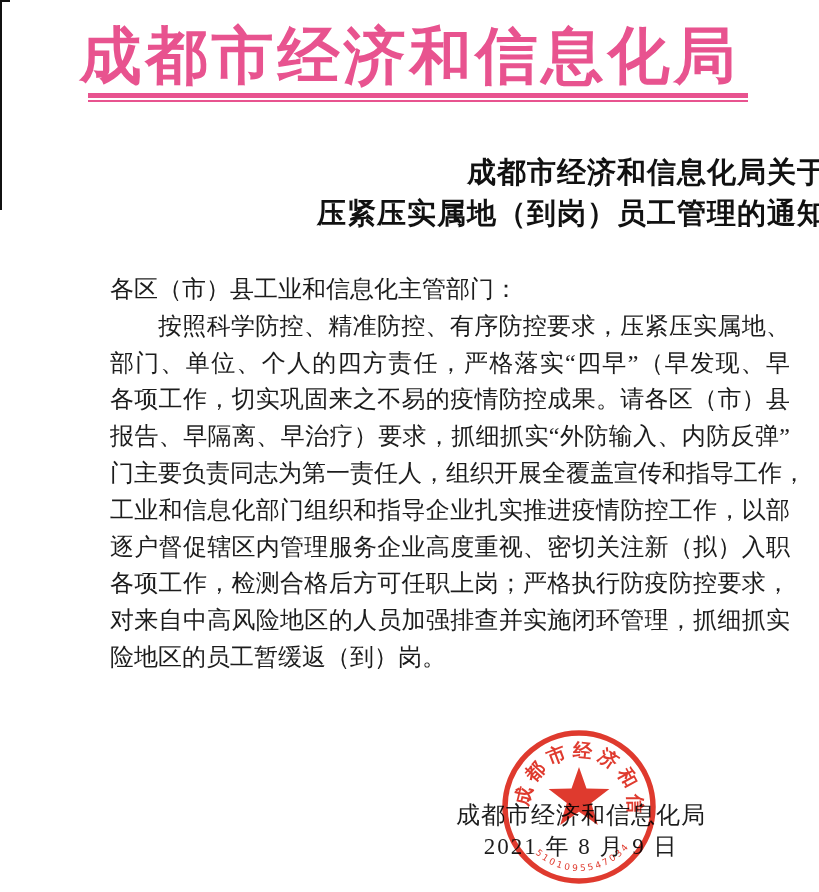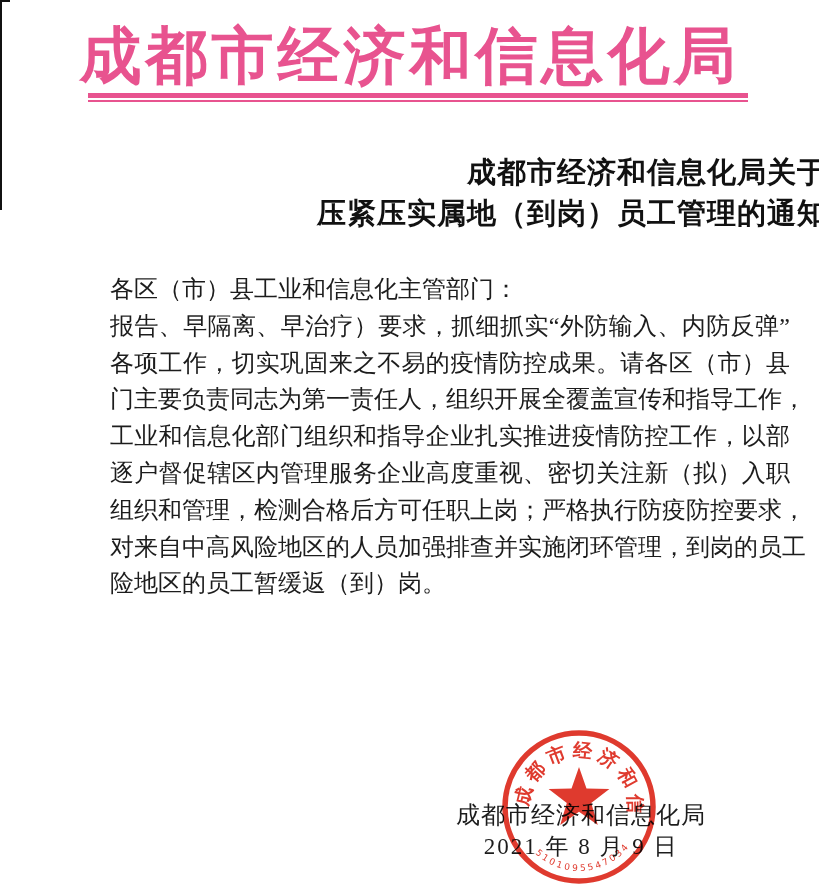--- a/index.html
+++ b/index.html
@@ -84,27 +84,29 @@
     <div class="thin"></div>
   </div>
 
   <div class="doc-title">
     <div>成都市经济和信息化局关于</div>
     <div>压紧压实属地（到岗）员工管理的通知</div>
   </div>
 
   <div class="body-text">
       <div class="body-line noju">各区（市）县工业和信息化主管部门：</div>
+      <div class="body-line indent">按照科学防控、精准防控、有序防控要求，压紧压实属地、</div>
+      <div class="body-line">部门、单位、个人的四方责任，严格落实“四早”（早发现、早</div>
+      <div class="body-line">各项工作，切实巩固来之不易的疫情防控成果。请各区（市）县</div>
       <div class="body-line">报告、早隔离、早治疗）要求，抓细抓实“外防输入、内防反弹”</div>
-      <div class="body-line">各项工作，切实巩固来之不易的疫情防控成果。请各区（市）县</div>
       <div class="body-line">门主要负责同志为第一责任人，组织开展全覆盖宣传和指导工作，</div>
       <div class="body-line">工业和信息化部门组织和指导企业扎实推进疫情防控工作，以部</div>
       <div class="body-line">逐户督促辖区内管理服务企业高度重视、密切关注新（拟）入职</div>
-      <div class="body-line">组织和管理，检测合格后方可任职上岗；严格执行防疫防控要求，</div>
-      <div class="body-line">对来自中高风险地区的人员加强排查并实施闭环管理，到岗的员工</div>
+      <div class="body-line">各项工作，检测合格后方可任职上岗；严格执行防疫防控要求，</div>
+      <div class="body-line">对来自中高风险地区的人员加强排查并实施闭环管理，抓细抓实</div>
       <div class="body-line noju">险地区的员工暂缓返（到）岗。</div>
     </div>
 
   <div class="sig-block">
     <div class="sig-name">成都市经济和信息化局</div>
     <div class="sig-date">2021 年 8 月 9 日</div>
   </div>
 
   <svg class="seal" viewBox="0 0 160 160" xmlns="http://www.w3.org/2000/svg">
     <defs>

